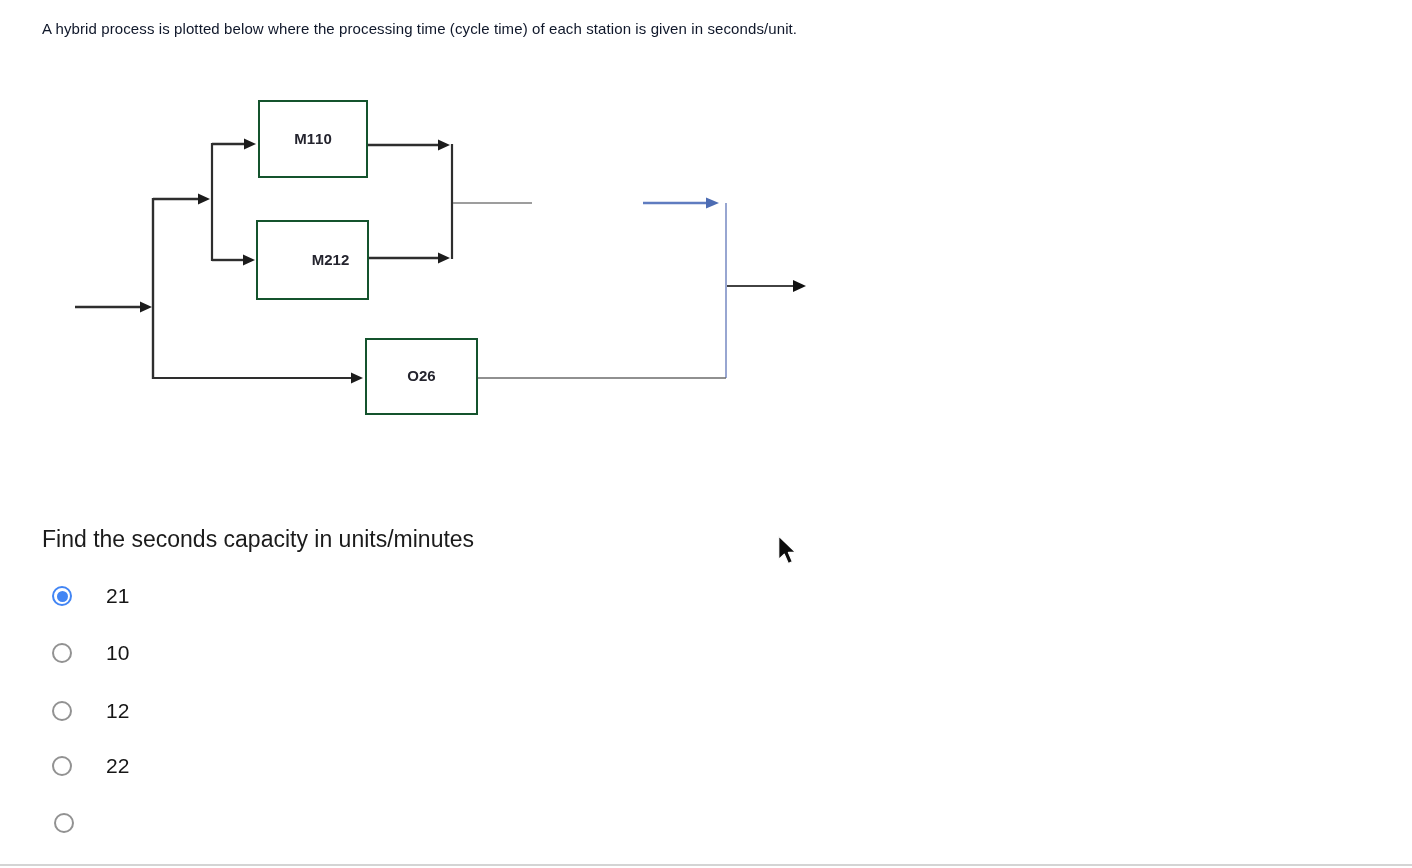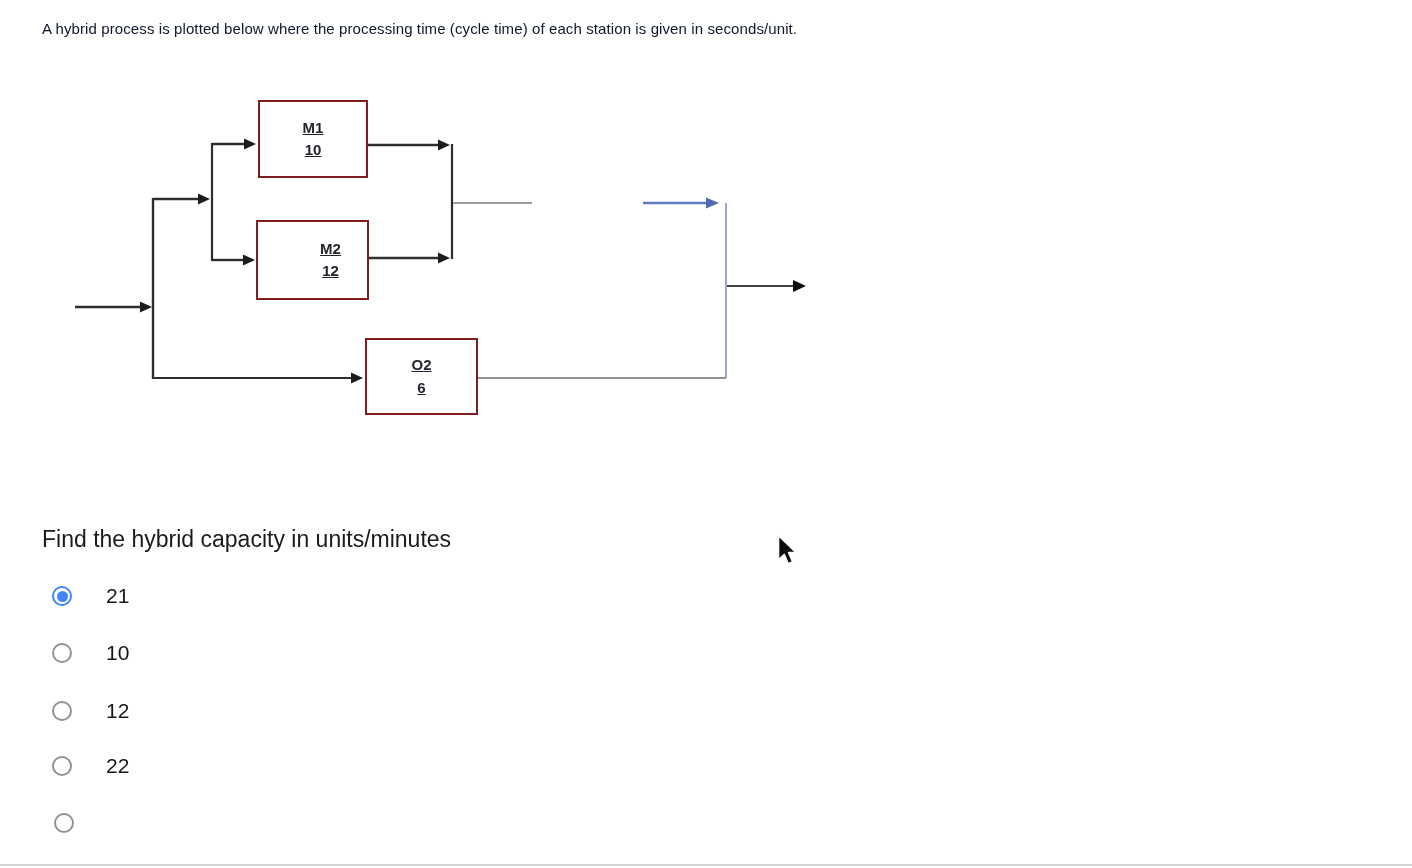--- a/index.html
+++ b/index.html
@@ -20,31 +20,29 @@
     white-space:nowrap;
   }
   
   .diagram {
     position:absolute; left:0; top:0;
     width:868px; height:470px;
   }
   .flow-svg { position:absolute; left:0; top:0; pointer-events:none; }
   .station {
     position:absolute;
-    border:2px solid #7f1d1d;
+    border:2px solid #14532d;
     background:#ffffff;
     display:flex;
-    flex-direction:column;
     align-items:center;
     justify-content:center;
     font-weight:bold;
     font-size:15px;
     line-height:1.5;
     color:#24242e;
-    text-decoration:underline;
   }
   .station-m1 { left:258px; top:100px; width:110px; height:78px; }
   .station-m2 { left:256px; top:220px; width:113px; height:80px;padding-left:36px; }
   .station-n1 { left:532px; top:163px; width:110px; height:78px; }
   .station-o2 { left:365px; top:338px; width:113px; height:77px; }
   
   .question-text {
     position:absolute;
     left:42px; top:526px;
     font-size:23px;
@@ -153,21 +151,21 @@
   <div class="station station-m2">
     <span>M2</span>
     <span>12</span>
   </div>
   <div class="station station-o2">
     <span>O2</span>
     <span>6</span>
   </div>
 </div>
 
-<div class="question-text">Find the hybrid capacity in units/minutes</div>
+<div class="question-text">Find the seconds capacity in units/minutes</div>
 
 <div class="option-row opt0">
   <span class="radio selected">
       <span class="radio-dot"></span>
     </span>
   <span class="option-label">21</span>
 </div>
 <div class="option-row opt1">
   <span class="radio">
       <span class="radio-dot"></span>

